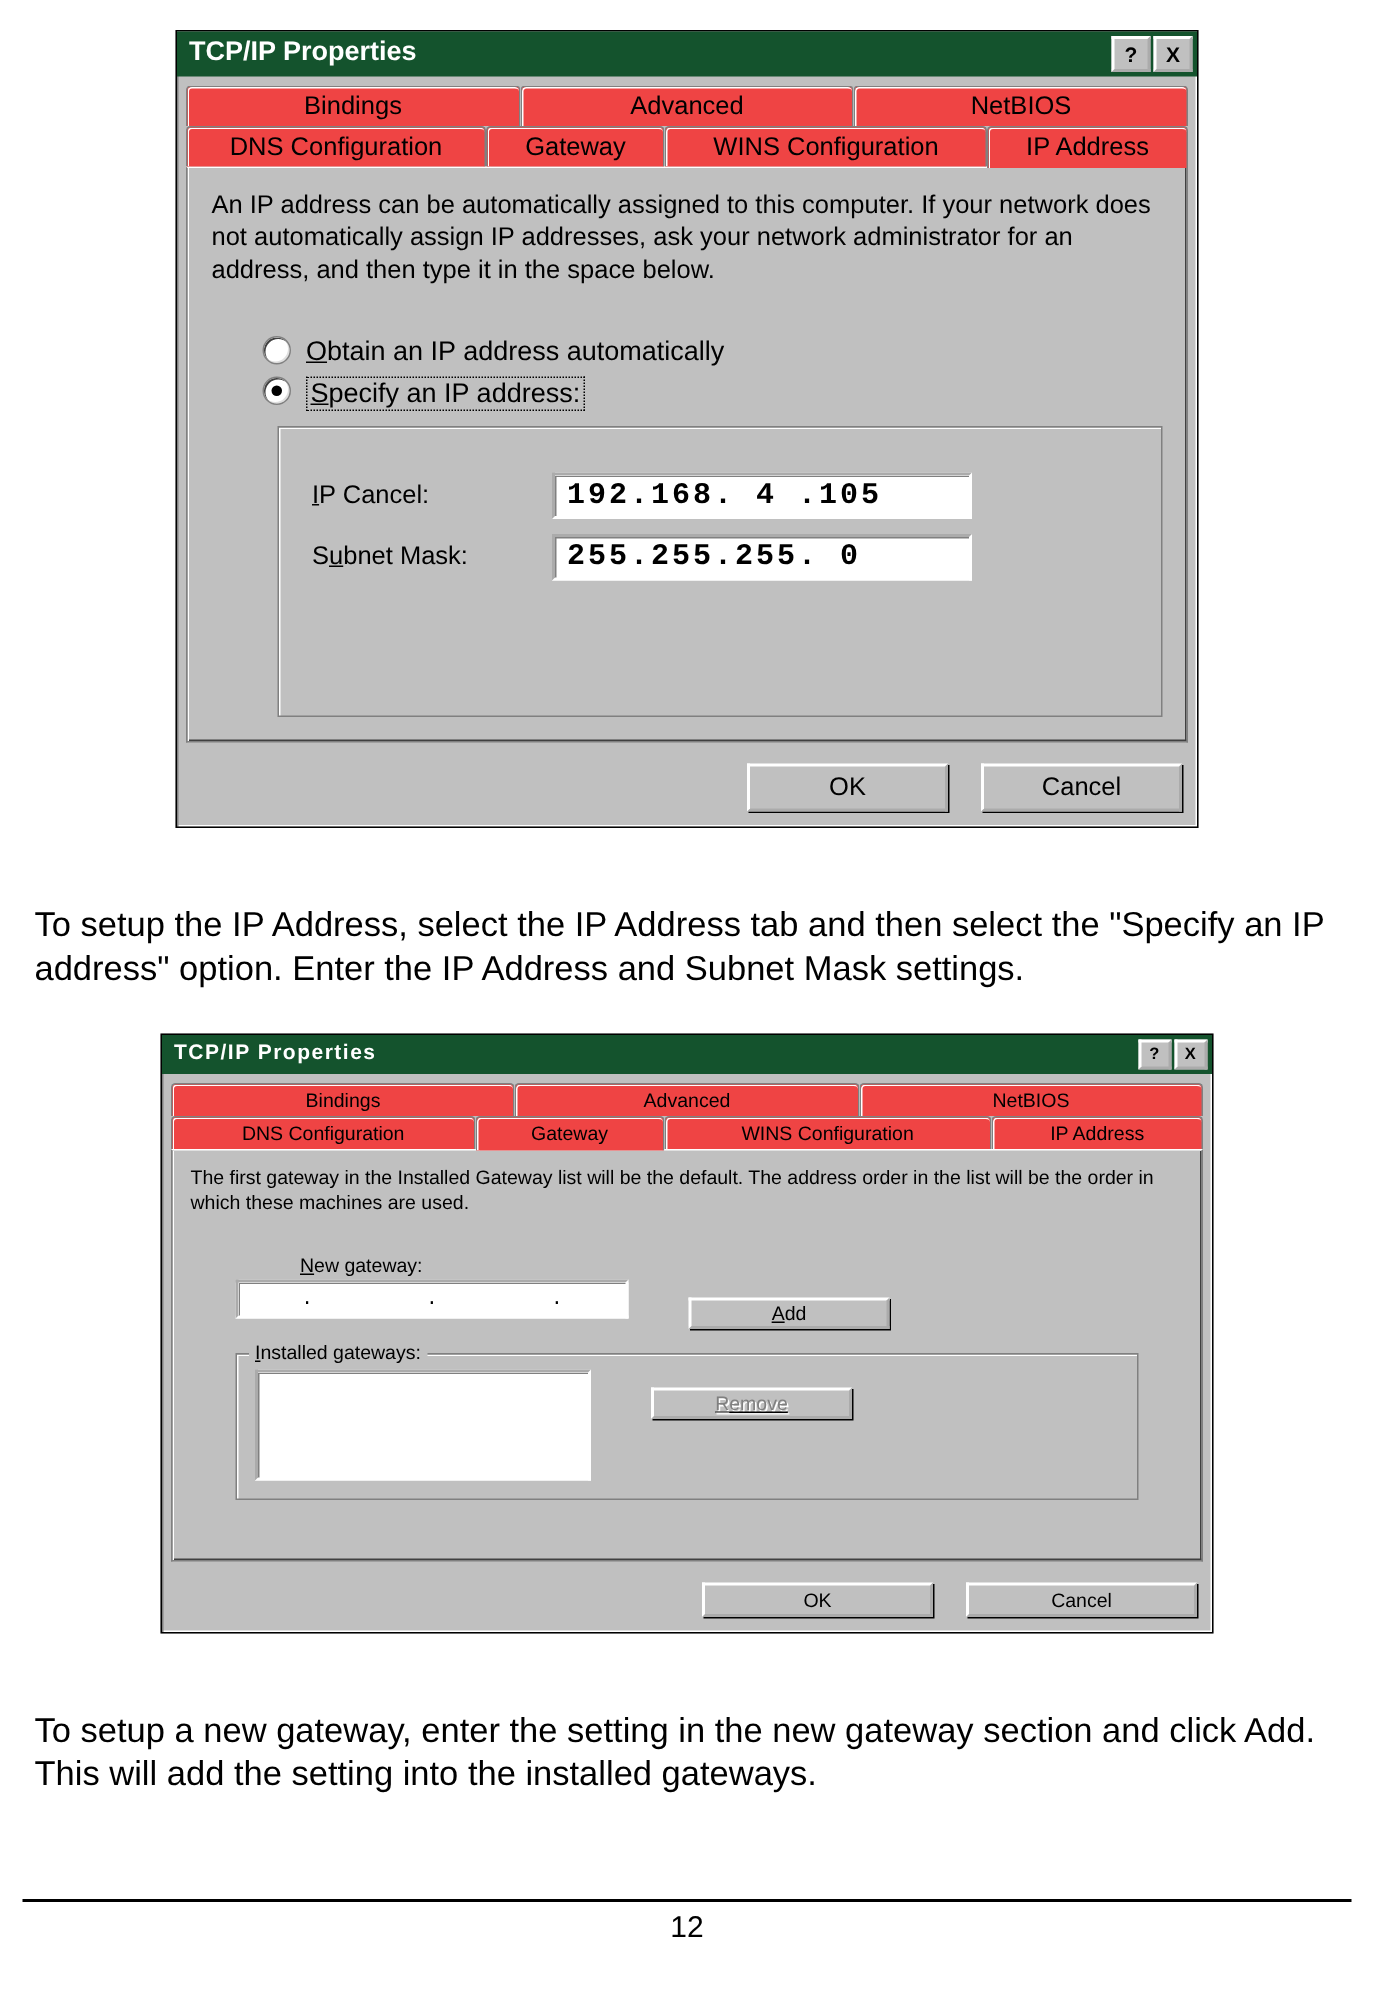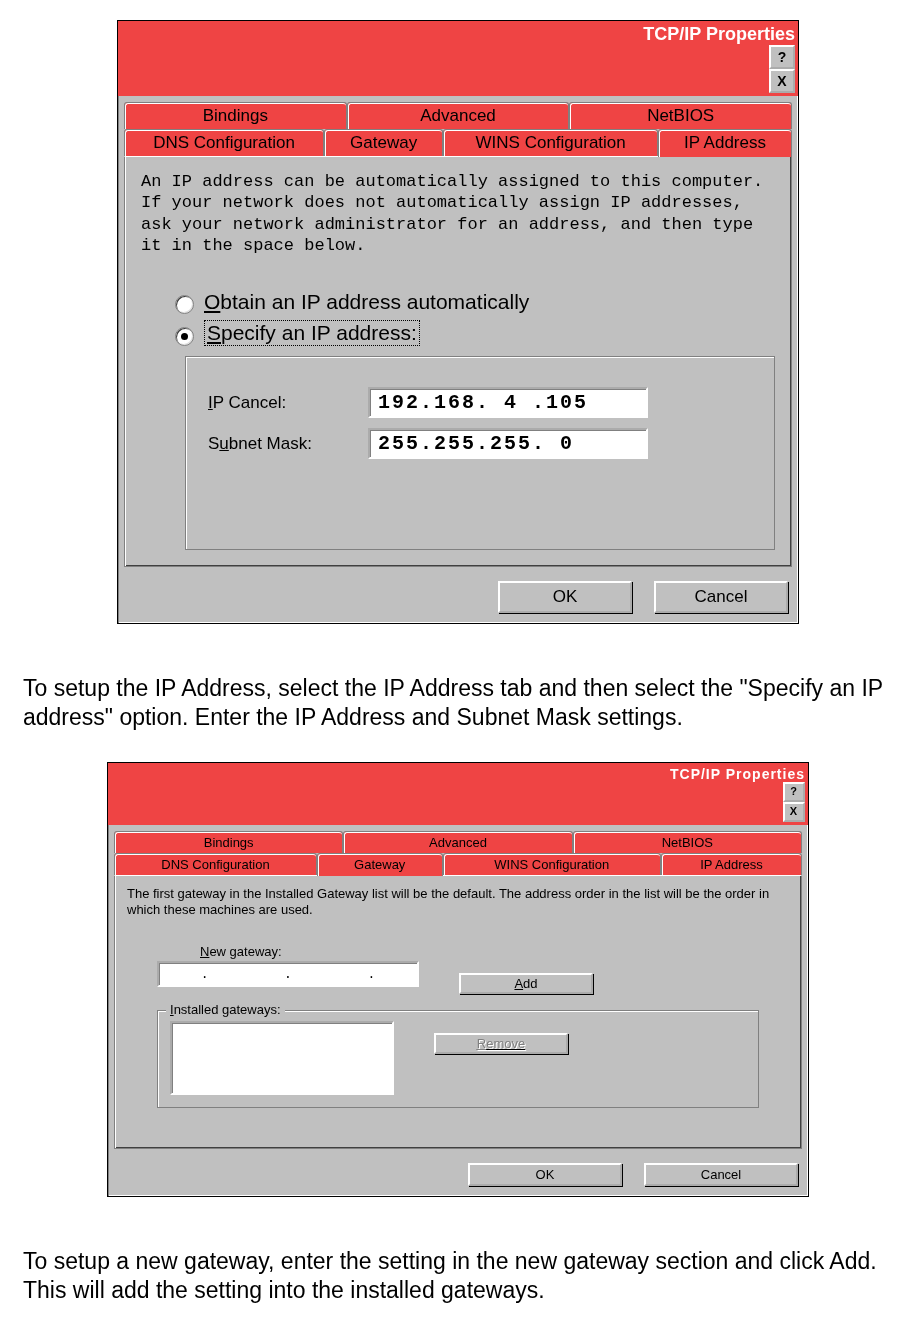--- a/index.html
+++ b/index.html
@@ -15,29 +15,28 @@
   .dialog {
     background: #c0c0c0;
     border: 1px solid #000;
     box-shadow: 1px 1px 0 #808080 inset, -1px -1px 0 #fff inset;
     margin: 0 auto 10px auto;
   }
   .dlg1 { width: 680px; }
   .dlg2 { width: 700px; }
 
   .titlebar {
-    background: #ef4444;
+    background: #14532d;
     color: #fff;
     font-weight: bold;
     padding: 3px 3px 3px 8px;
     font-family: "MS Sans Serif", Tahoma, sans-serif;
     display: flex;
-    align-items: flex-end;
+    align-items: flex-start;
     font-size: 18px;
-    flex-direction: column;
   }
   .dlg2 .titlebar { font-size: 14px; letter-spacing: 1px; }
   .titlebar .spacer { flex: 1; }
   .titlebtn {
     background: #c0c0c0;
     border: 2px outset #fff;
     width: 22px; height: 20px;
     margin-left: 2px;
     font-family: Arial, sans-serif;
     font-size: 14px;
@@ -84,24 +83,24 @@
     margin: 0 6px 6px 6px;
     border: 1px solid #808080;
     border-top: 1px solid #fff;
     background: #c0c0c0;
     padding: 14px 16px 16px 16px;
     box-shadow: inset 1px 0 0 #fff, inset 0 -1px 0 #404040, inset -1px 0 0 #404040;
     font-family: "MS Sans Serif", Tahoma, sans-serif;
   }
 
   .infotext { margin-bottom: 34px; line-height: 1.25; }
-  .dlg1 .infotext { font-size: 17px; font-family: Liberation Mono, monospace; }
+  .dlg1 .infotext { font-size: 17px; }
   .dlg2 .infotext { font-size: 13px; margin-bottom: 26px; }
 
-  .radio-row { display: flex; align-items: flex-end; margin: 4px 0 6px 34px; font-size: 21px; }
+  .radio-row { display: flex; align-items: flex-start; margin: 4px 0 6px 34px; font-size: 18px; }
   .radio {
     width: 17px; height: 17px; border-radius: 50%;
     background: #fff;
     border: 1px solid #808080;
     box-shadow: inset 1px 1px 0 #404040, inset -1px -1px 0 #dfdfdf;
     margin-right: 10px;
     display: flex; align-items: center; justify-content: center;
   }
   .radio.checked::after {
     content: ""; width: 7px; height: 7px; border-radius: 50%; background: #000;

